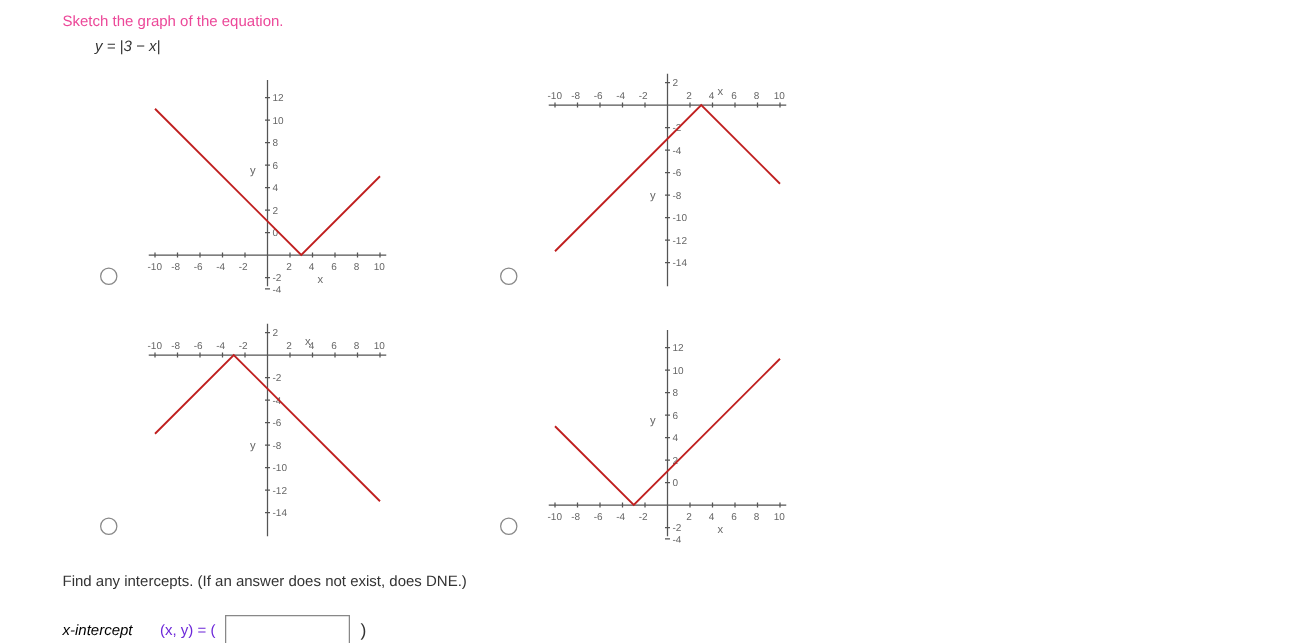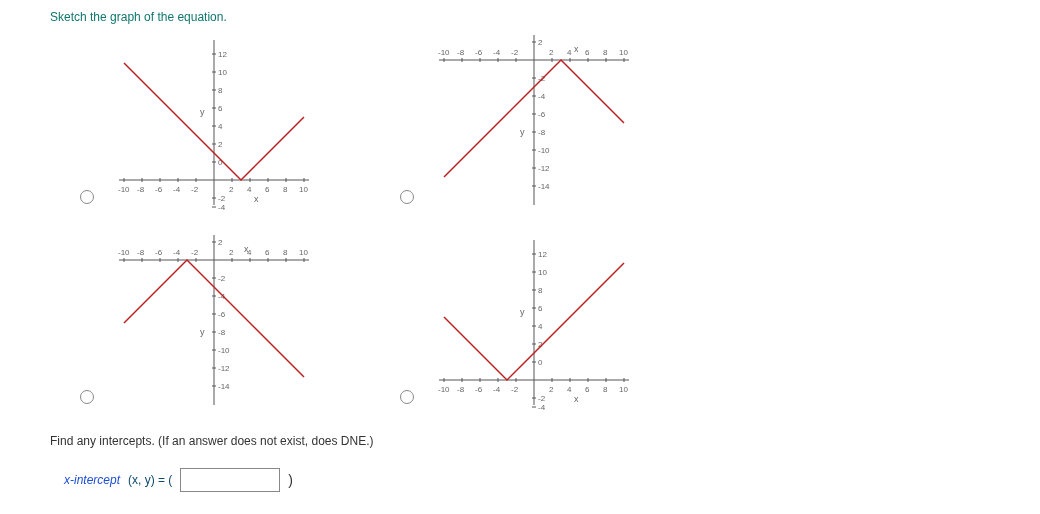--- a/index.html
+++ b/index.html
@@ -8,21 +8,21 @@
     font-size: 12px;
     color: #333;
     background: #fff;
   }
   .page {
     padding: 10px 0 40px 50px;
     max-width: 980px;
   }
   .prompt-line {
     margin: 0 0 6px 0;
-    color: #0f766e;
+    color: #ec4899;
   }
   .equation {
     font-style: italic;
     margin: 0 0 10px 26px;
   }
   .options-grid {
     display: grid;
     grid-template-columns: 260px 260px;
     column-gap: 60px;
     row-gap: 20px;
@@ -78,45 +78,45 @@
   }
   .intercept-row {
     display: flex;
     align-items: center;
     margin: 20px 0 0 0;
     gap: 8px;
   }
   .intercept-label {
     width: 70px;
     font-style: italic;
-    color: #1d4ed8;
+    color: #000000;
     font-size: 12px;
-    text-align: right;
   }
   .xy-equals {
     font-size: 12px;
-    color: #0c4a6e;
+    color: #6d28d9;
   }
   .answer-input {
     width: 90px;
     height: 20px;
     border: 1px solid #888;
     font-size: 12px;
     padding: 1px 4px;
     background: #fff;
   }
   .paren {
     font-size: 14px;
   }
 </style>
 </head>
 <body>
 
 <div class="page">
   <p class="prompt-line">Sketch the graph of the equation.</p>
+  <p class="equation">y = |3 − x|</p>
 
   <div class="options-grid">
 
     <div class="option">
       <div class="radio"></div>
       <div class="graph-box">
         <svg width="220" height="180" viewBox="0 0 220 180">
 
           <line class="axis-line" x1="15" y1="150" x2="205" y2="150"></line>
           <line class="axis-line" x1="110" y1="10" x2="110" y2="175"></line>

